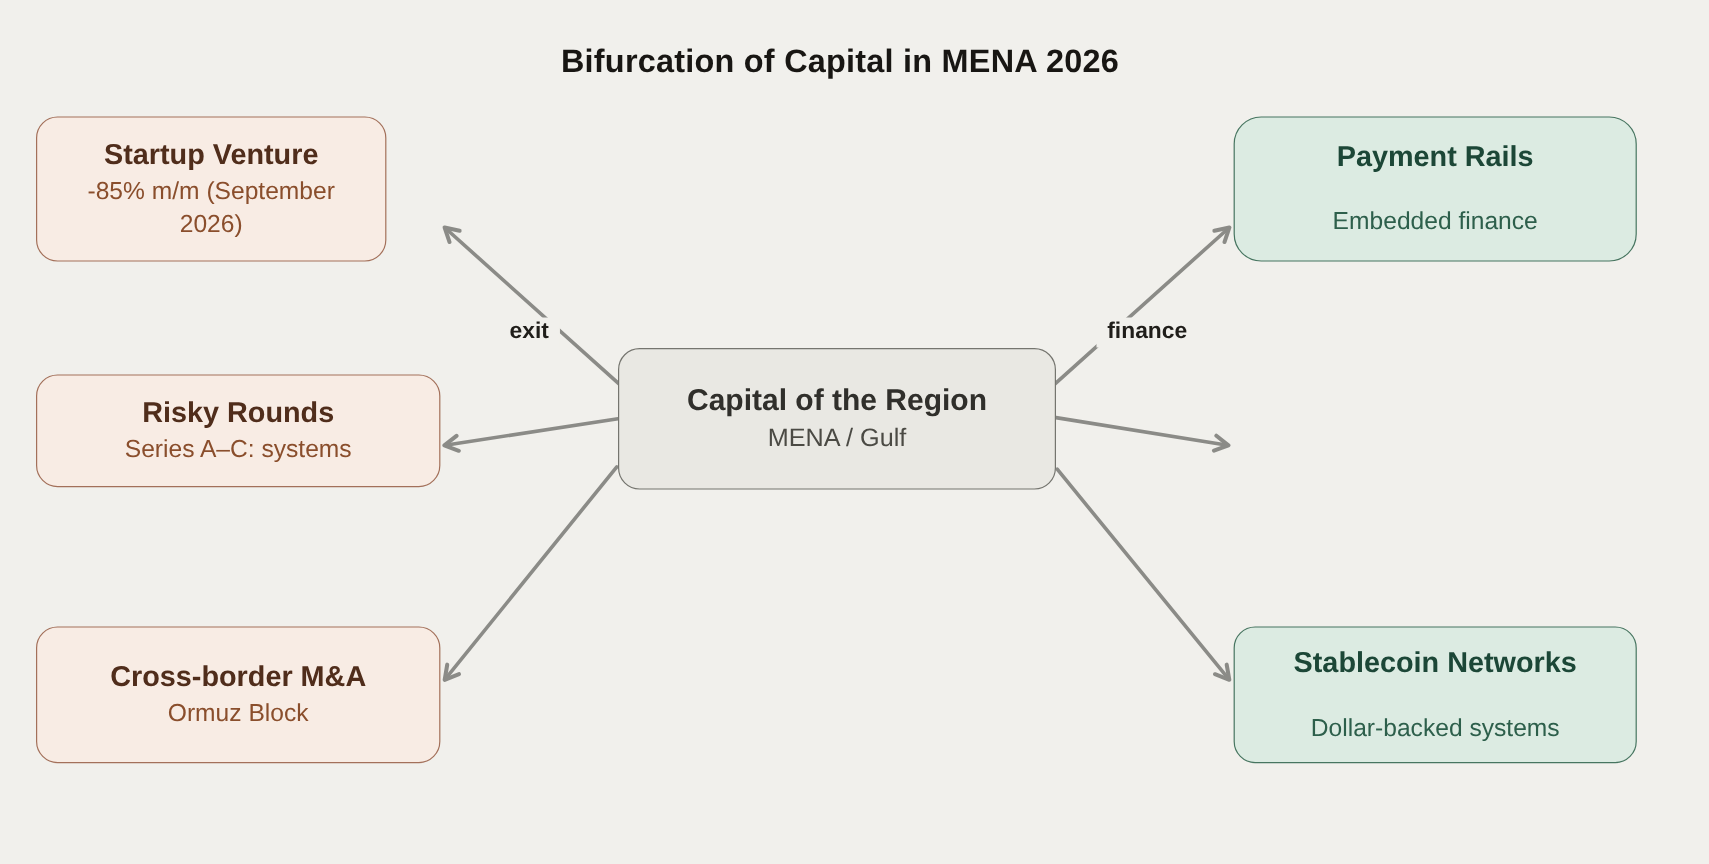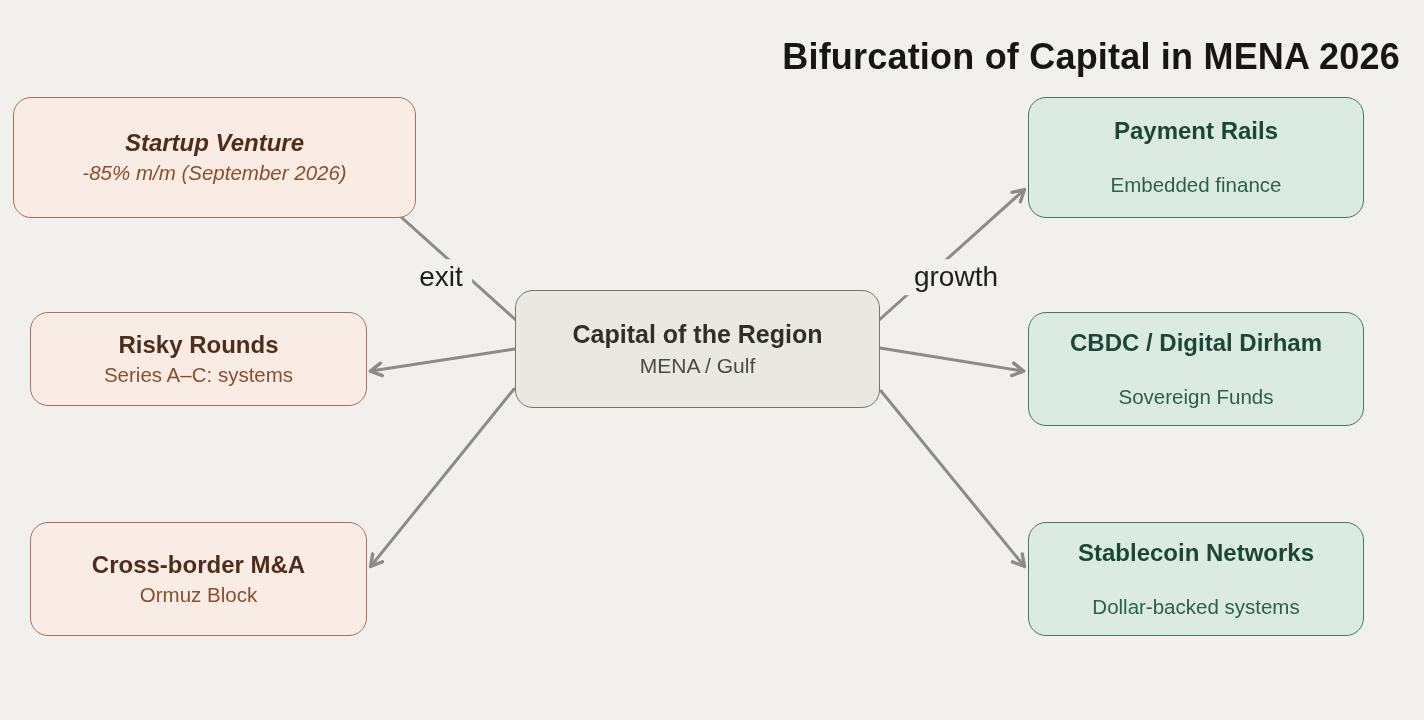--- a/index.html
+++ b/index.html
@@ -9,22 +9,22 @@
     --center-fill:#e9e8e3; --center-border:#75756f; --center-title:#302f2b; --center-subtitle:#4b4a44;
     --arrow:#8b8b87; --edge-label:#201e1a; --title-text:#181613;
   }
   *{box-sizing:border-box;}
   html,body{margin:0;padding:0;}
   body{font-family:"Liberation Sans","DejaVu Sans",sans-serif;background:var(--background);}
   .stage{
     position:relative;width:1424px;height:720px;background:var(--background);overflow:hidden;
   }
   .diagram-title{
-    position:absolute;top:36px;left:0;width:1400px;text-align:right;
-    font-size:36px;font-weight:700;color:var(--title-text);letter-spacing:0.2px;
+    position:absolute;top:36px;left:0;width:1400px;text-align:center;
+    font-size:27px;font-weight:700;color:var(--title-text);letter-spacing:0.2px;
   }
   .node{
     position:absolute;border-radius:18px;display:flex;flex-direction:column;
     align-items:center;justify-content:center;text-align:center;gap:2px;padding:10px 14px;
   }
   .node .node-title{font-size:24px;font-weight:700;line-height:1.25;}
   .node .node-subtitle{font-size:20.5px;font-weight:400;line-height:1.3;}
   .node.exit{
     background:var(--exit-fill);border:1.6px solid var(--exit-border);
   }
@@ -35,36 +35,36 @@
   }
   .node.growth .node-title{color:var(--growth-title);}
   .node.growth .node-subtitle{color:var(--growth-subtitle);margin-top:24px;}
   .node.center{
     background:var(--center-fill);border:1.6px solid var(--center-border);
   }
   .node.center .node-title{font-size:25px;color:var(--center-title);}
   .node.center .node-subtitle{font-size:21px;color:var(--center-subtitle);}
 
   
-  #node-left-0{left:13px;top:97px;width:403px;height:121px;font-style:italic;}
+  #node-left-0{left:30px;top:97px;width:292px;height:121px;}
   #node-left-1{left:30px;top:312px;width:337px;height:94px;}
   #node-left-2{left:30px;top:522px;width:337px;height:114px;}
-  #node-right-0{left:1028px;top:97px;width:336px;height:121px;}
+  #node-right-0{left:1028px;top:97px;width:336px;height:121px;border-radius:23px;}
   #node-right-1{left:1028px;top:312px;width:336px;height:114px;}
   #node-right-2{left:1028px;top:522px;width:336px;height:114px;}
   #node-center{left:515px;top:290px;width:365px;height:118px;}
 
   .edges-layer{position:absolute;left:0;top:0;width:1424px;height:720px;}
   .edge{stroke:var(--arrow);stroke-width:3;stroke-linecap:round;fill:none;}
   .arrowhead{stroke:var(--arrow);fill:none;stroke-width:2.4;stroke-linecap:round;stroke-linejoin:round;}
 
   .edge-label{
     position:absolute;transform:translate(-50%,-50%);
     background:var(--background);color:var(--edge-label);
-    font-size:28px;font-weight:400;padding:1px 9px;line-height:1.2;
+    font-size:19px;font-weight:700;padding:1px 9px;line-height:1.2;
   }
   #edge-label-exit{left:441px;top:277px;}
   #edge-label-growth{left:956px;top:277px;}
 </style>
 </head>
 <body>
 
 <div class="stage">
 
   <div class="diagram-title">Bifurcation of Capital in MENA 2026</div>
@@ -77,21 +77,21 @@
     </defs>
     <line class="edge" x1="517" y1="321" x2="371" y2="190" marker-end="url(#arrow)"></line>
     <line class="edge" x1="515" y1="349" x2="371" y2="371" marker-end="url(#arrow)"></line>
     <line class="edge" x1="514" y1="389" x2="371" y2="566" marker-end="url(#arrow)"></line>
     <line class="edge" x1="878" y1="321" x2="1024" y2="190" marker-end="url(#arrow)"></line>
     <line class="edge" x1="880" y1="348" x2="1023" y2="371" marker-end="url(#arrow)"></line>
     <line class="edge" x1="881" y1="391" x2="1024" y2="566" marker-end="url(#arrow)"></line>
   </svg>
 
   <div class="edge-label" id="edge-label-exit">exit</div>
-  <div class="edge-label" id="edge-label-growth">growth</div>
+  <div class="edge-label" id="edge-label-growth">finance</div>
 
   <div class="node exit" id="node-left-0">
     <span class="node-title">Startup Venture</span>
     <span class="node-subtitle">-85% m/m (September 2026)</span>
   </div>
   <div class="node exit" id="node-left-1">
     <span class="node-title">Risky Rounds</span>
     <span class="node-subtitle">Series A–C: systems</span>
   </div>
   <div class="node center" id="node-center">
@@ -101,22 +101,18 @@
 
   <div class="node exit" id="node-left-2">
     <span class="node-title">Cross-border M&amp;A</span>
     <span class="node-subtitle">Ormuz Block</span>
   </div>
 
   <div class="node growth" id="node-right-0">
     <span class="node-title">Payment Rails</span>
     <span class="node-subtitle">Embedded finance</span>
   </div>
-  <div class="node growth" id="node-right-1">
-    <span class="node-title">CBDC / Digital Dirham</span>
-    <span class="node-subtitle">Sovereign Funds</span>
-  </div>
   <div class="node growth" id="node-right-2">
     <span class="node-title">Stablecoin Networks</span>
     <span class="node-subtitle">Dollar-backed systems</span>
   </div>
 
 </div>
 
 </body></html>

